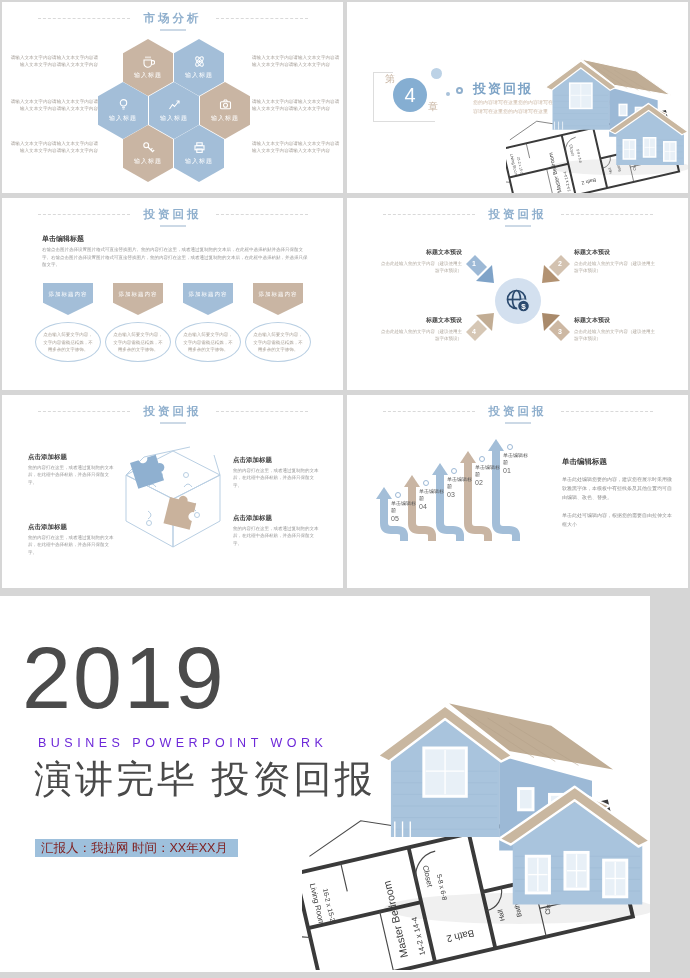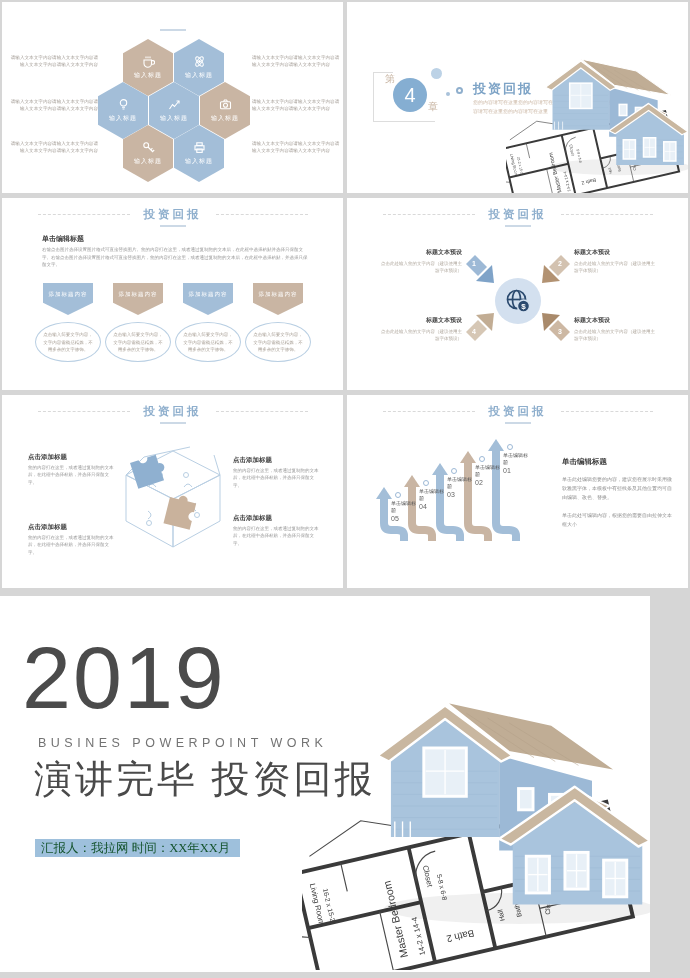--- a/index.html
+++ b/index.html
@@ -92,24 +92,24 @@
   .step-label { position:absolute; width:26px; font-size:5px; line-height:1.3; color:#555; }
   .step-label .n { display:block; font-size:7px; color:#666; margin-top:1px; }
   .step-ico { position:absolute; width:6px; height:6px; border:1px solid #9db9d6; border-radius:50%; }
   .s6-text { position:absolute; left:215px; width:114px; }
   .s6-text h4 { font-size:7.5px; font-weight:bold; color:#3f3f3f; }
   .s6-p1 { position:absolute; left:215px; top:80px; width:114px; font-size:5px; line-height:1.8; color:#8f8f8f; }
   .s6-p2 { position:absolute; left:215px; top:116px; width:114px; font-size:5px; line-height:1.8; color:#8f8f8f; }
 
   
   .year { position:absolute; left:22px; top:34px; font-size:88px; line-height:1.1; color:var(--year-gray,#4b4b4b); letter-spacing:2px; }
-  .subtitle { position:absolute; left:38px; top:140px; font-size:12.5px; letter-spacing:4.5px; color:#737373; }
+  .subtitle { position:absolute; left:38px; top:140px; font-size:12.5px; letter-spacing:4.5px; color:#6d28d9; }
   .headline { position:absolute; left:34px; top:158px; font-size:38px; font-weight:500; letter-spacing:3px; color:#4a4a4a; }
   .tagline { position:absolute; left:35px; top:212px; width:350px; font-size:21px; line-height:1.35; color:#565656; word-spacing:7px; z-index:2; }
-  .reporter-bar { position:absolute; left:35px; top:243px; height:18px; padding:0 10px 0 6px; background:var(--bar-blue,#9ec0dc); color:#14532d; font-size:12.5px; line-height:18px; white-space:nowrap; z-index:1;font-family:Liberation Serif, serif; }
+  .reporter-bar { position:absolute; left:35px; top:243px; height:18px; padding:0 10px 0 6px; background:var(--bar-blue,#9ec0dc); color:#7f1d1d; font-size:12.5px; line-height:18px; white-space:nowrap; z-index:1; }
   .final-house { position:absolute; right:0; bottom:2px; }
 
   
   .bp-wall { fill:none; stroke:#3a3a3a; stroke-width:4; }
   .bp-thin { fill:none; stroke:#4a4a4a; stroke-width:1.2; }
   .bp-text { fill:#3c3c3c; font-family:"Liberation Sans",sans-serif; }
   .wall { fill:var(--house-wall-blue,#a9c4dd); }
   .wall-dark { fill:#9cb9d6; }
   .roof { fill:var(--house-roof-tan,#c9b7a0); stroke:#fff; stroke-width:2.5; stroke-linejoin:round; }
   .roof-dark { fill:#c0ad95; stroke:#fff; stroke-width:2; stroke-linejoin:round; }
@@ -183,20 +183,25 @@
       <rect x="312" y="222" width="24" height="38" class="win"></rect>
       <line x1="324" y1="224" x2="324" y2="258" class="mull"></line>
       <line x1="314" y1="241" x2="334" y2="241" class="mull"></line>
     </g>
   </defs>
 </svg>
 
 <div class="page">
 
   <section class="slide s1">
+    <header class="slide-title">
+      <span class="dash"></span>
+      <h2>市场分析</h2>
+      <span class="dash"></span>
+    </header>
     <i class="title-underline"></i>
 
     <div class="hex tan hx-r1a">
       <svg width="13" height="13" viewBox="0 0 13 13">
           <g fill="none" stroke="#fff" stroke-width="1.1">
             <path d="M2,5 h7.5 v3.5 a3.75 3.75 0 0 1 -7.5 0 z"></path>
             <path d="M9.5,5.6 h1.3 a1.8 1.8 0 0 1 0 3.6 h-1.3"></path>
             <path d="M4,3.2 v-1.6 M6,3.2 v-1.6 M8,3.2 v-1.6"></path>
           </g>
         </svg>

